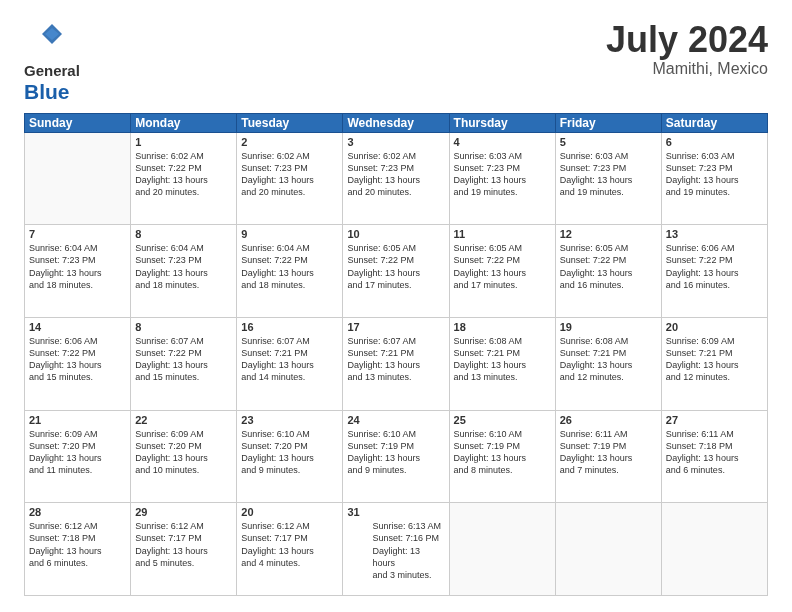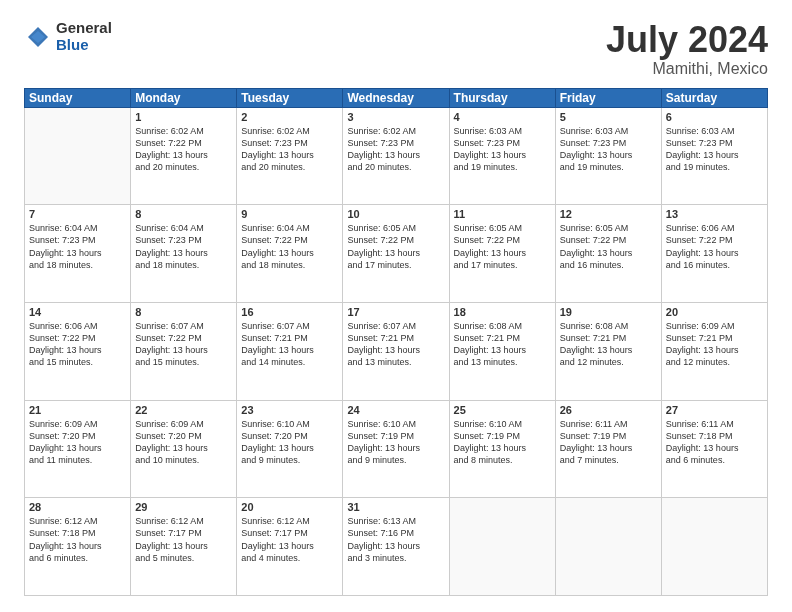--- a/index.html
+++ b/index.html
@@ -19,34 +19,35 @@
     }
     .header {
       display: flex;
       justify-content: space-between;
       align-items: flex-start;
       margin-bottom: 10px;
     }
     .logo {
       display: flex;
       align-items: center;
-      gap: 4px;
+      gap: 15px;
+      flex-direction: column;
     }
     .logo-text {
       display: flex;
       flex-direction: column;
       line-height: 1.1;
     }
     .logo-general {
       font-size: 15px;
       font-weight: bold;
       color: #333;
     }
     .logo-blue {
-      font-size: 15px;
+      font-size: 21px;
       font-weight: bold;
       color: #1a5faa;
     }
     .logo-icon {
       width: 28px;
       height: 28px;
     }
     .title-area {
       text-align: right;
     }
@@ -349,21 +350,21 @@
           </td>
           <td>
             <span class="day-num">20</span>
             <div class="day-info" style="white-space: pre-line;">Sunrise: 6:12 AM
 Sunset: 7:17 PM
 Daylight: 13 hours
 and 4 minutes.</div>
           </td>
           <td>
             <span class="day-num">31</span>
-            <div class="day-info" style="white-space: pre-line;">Sunrise: 6:13 AM
+            <div class="day-info" style="white-space: pre-line; margin-left: 25px;">Sunrise: 6:13 AM
 Sunset: 7:16 PM
 Daylight: 13 hours
 and 3 minutes.</div>
           </td>
           <td class="empty-cell"></td>
           <td class="empty-cell"></td>
           <td class="empty-cell"></td>
         </tr>
       </tbody>
   </table>

